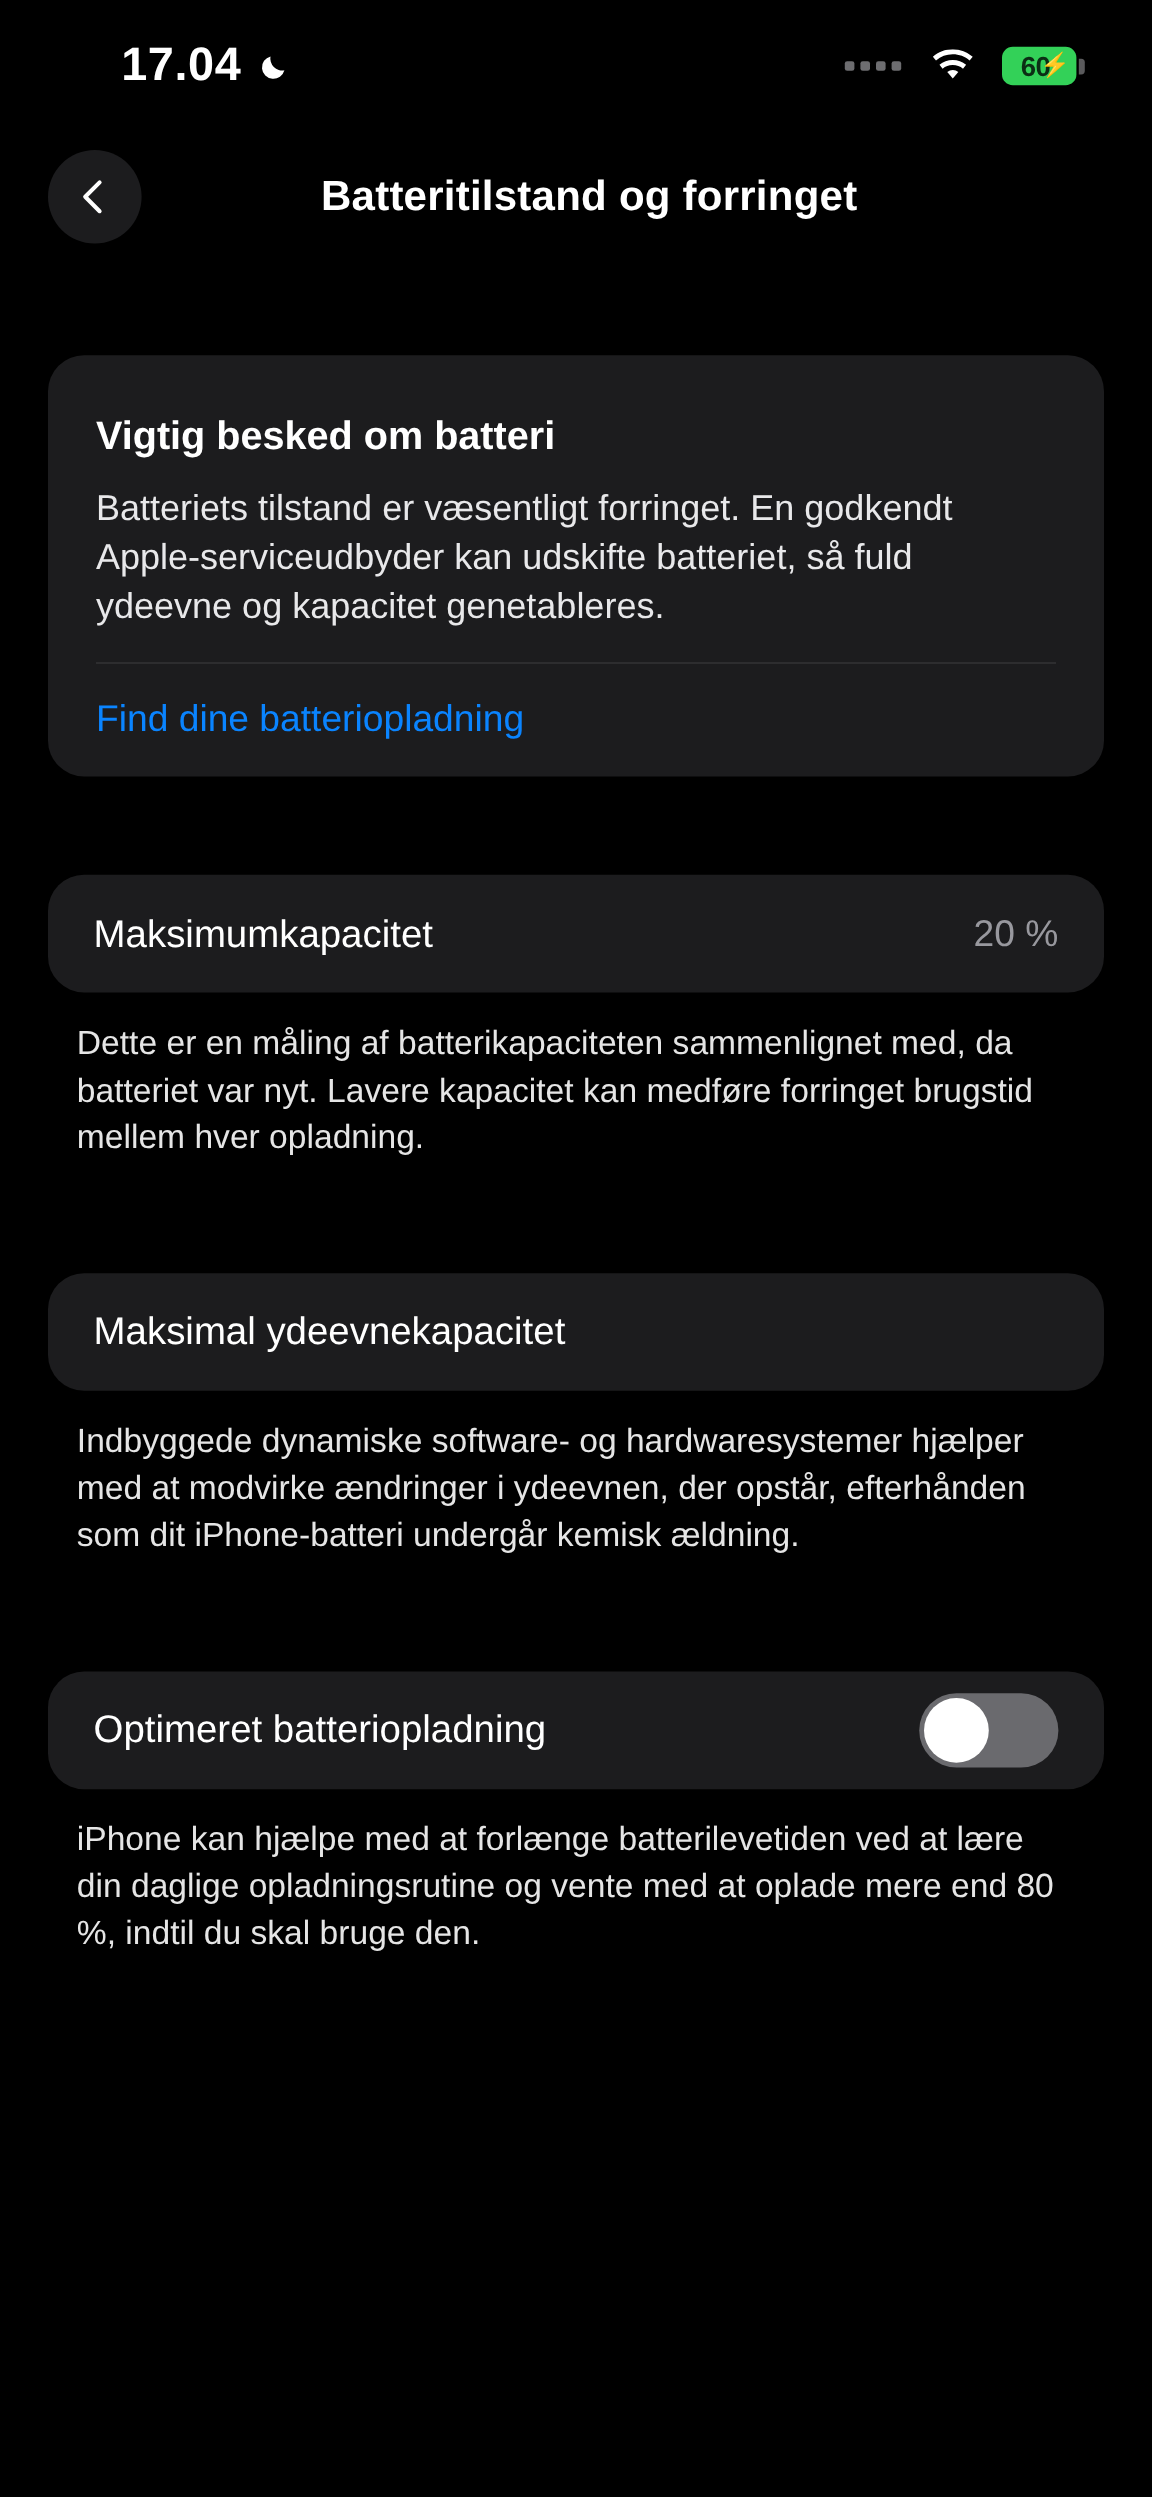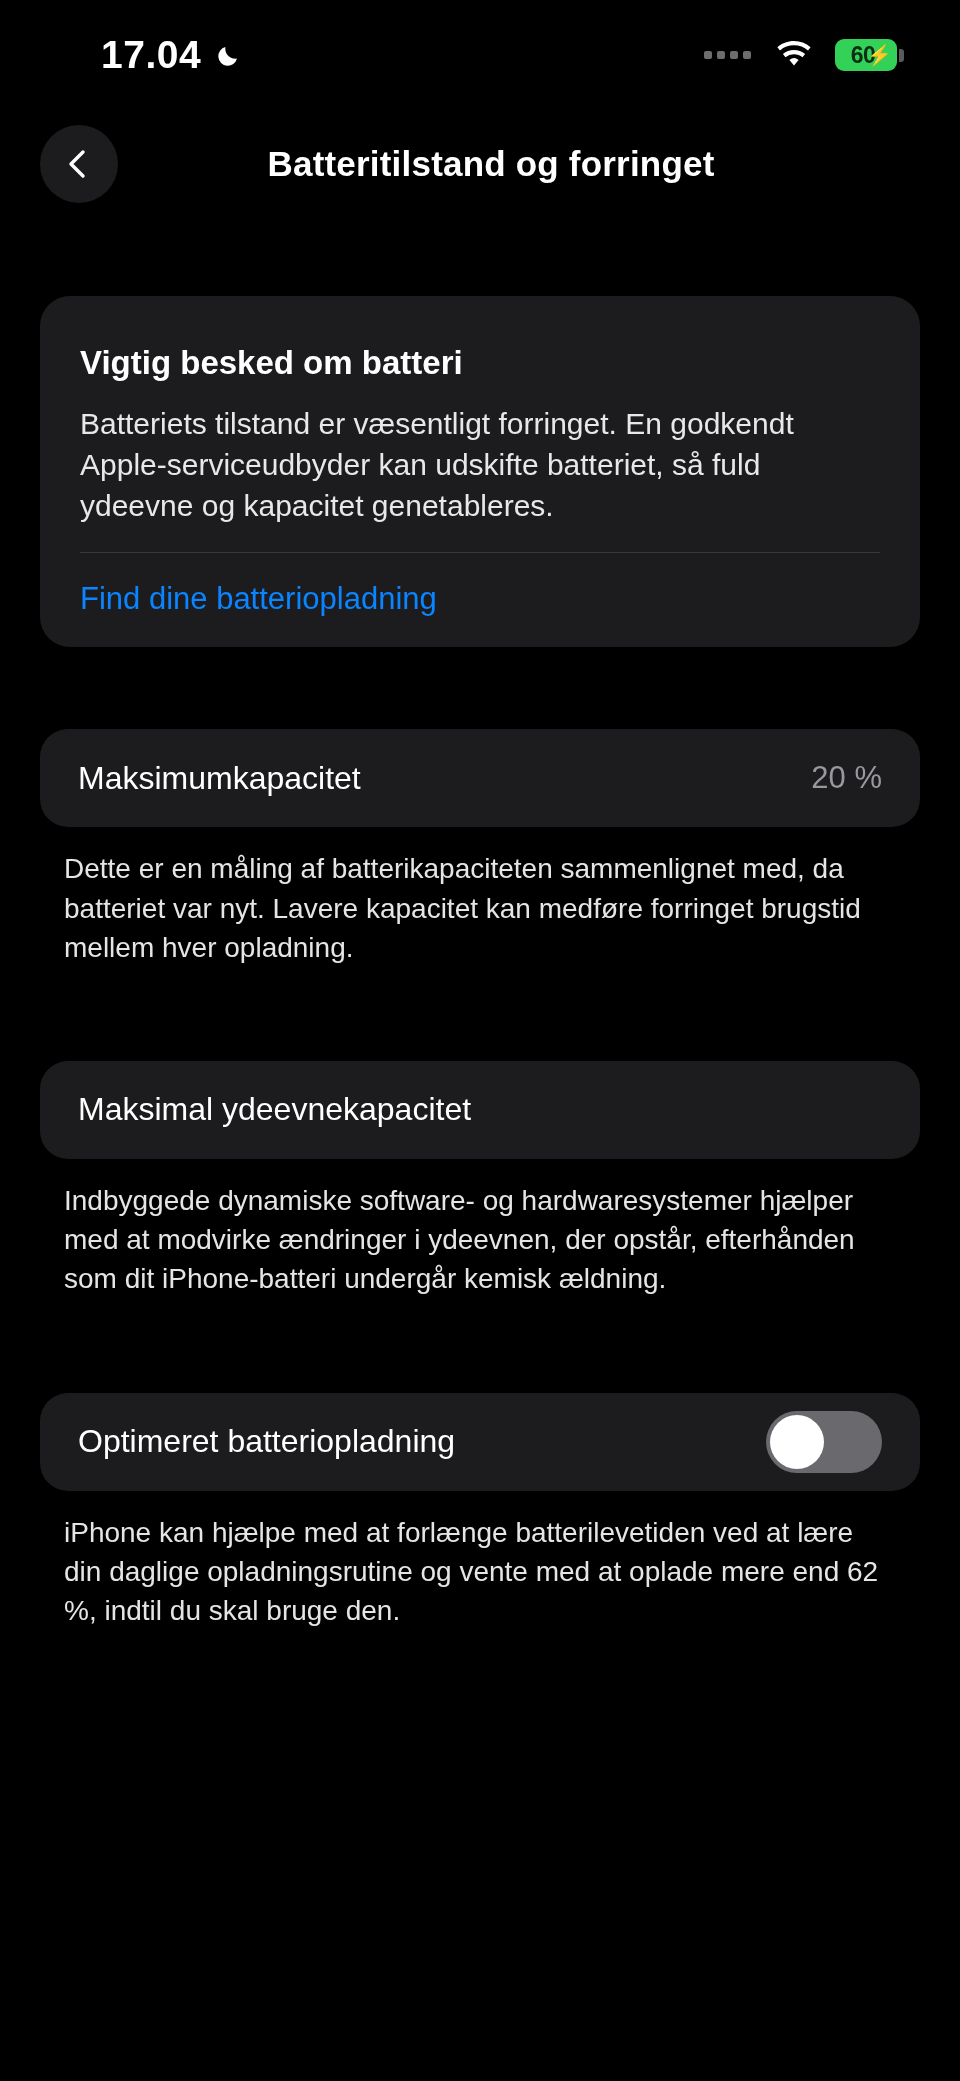--- a/index.html
+++ b/index.html
@@ -178,21 +178,20 @@
   }
 
   
   .row-card {
     margin-top: 82px;
     height: 98px;
     display: flex;
     align-items: center;
     justify-content: space-between;
     padding: 0 38px;
-    border-radius: 28px;
   }
   .row-card.second { margin-top: 94px; }
   .row-card.third  { margin-top: 94px; }
   .row-label {
     font-size: 32px;
     color: #ffffff;
   }
   .row-value {
     font-size: 31px;
     color: #98989e;
@@ -291,16 +290,16 @@
       <span class="row-label">Maksimal ydeevnekapacitet</span>
     </div>
     <div class="caption">Indbyggede dynamiske software- og hardwaresystemer hjælper med at modvirke ændringer i ydeevnen, der opstår, efterhånden som dit iPhone-batteri undergår kemisk ældning.</div>
 
     <div class="card row-card third">
       <span class="row-label">Optimeret batteriopladning</span>
       <span class="toggle">
         <span class="knob"></span>
       </span>
     </div>
-    <div class="caption">iPhone kan hjælpe med at forlænge batterilevetiden ved at lære din daglige opladningsrutine og vente med at oplade mere end 62 %, indtil du skal bruge den.</div>
+    <div class="caption">iPhone kan hjælpe med at forlænge batterilevetiden ved at lære din daglige opladningsrutine og vente med at oplade mere end 80 %, indtil du skal bruge den.</div>
 
   </div>
 </div>
 
 </body></html>

